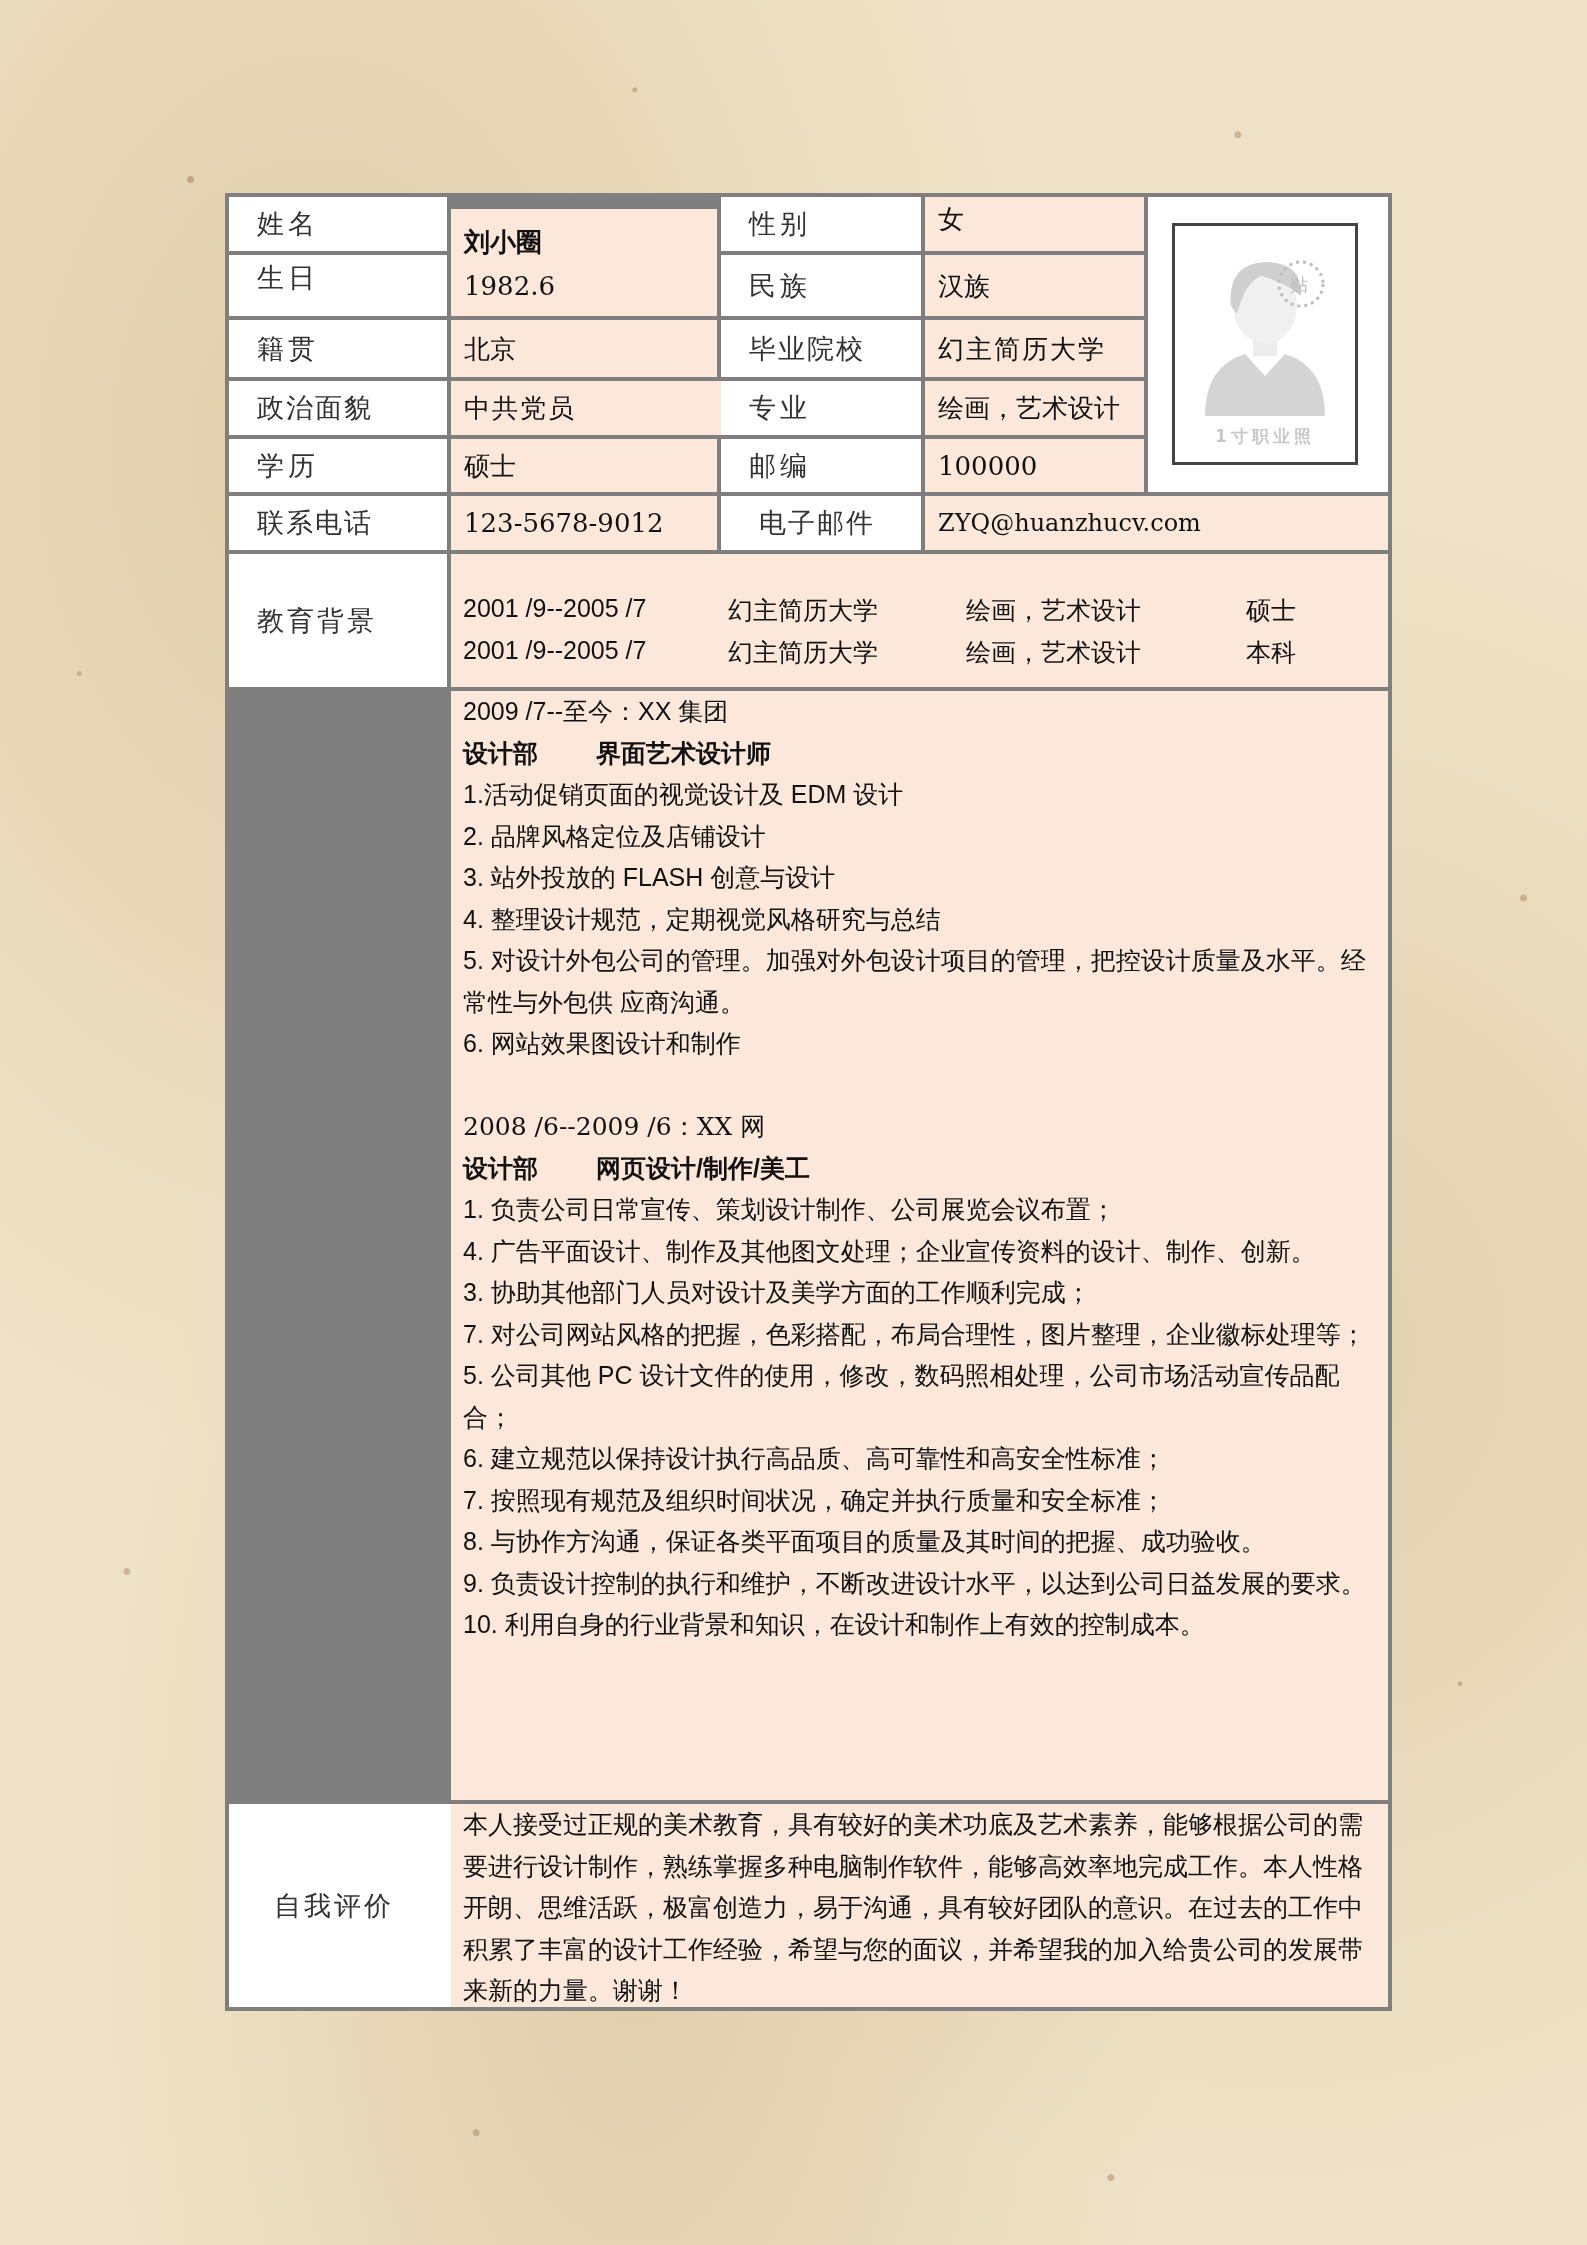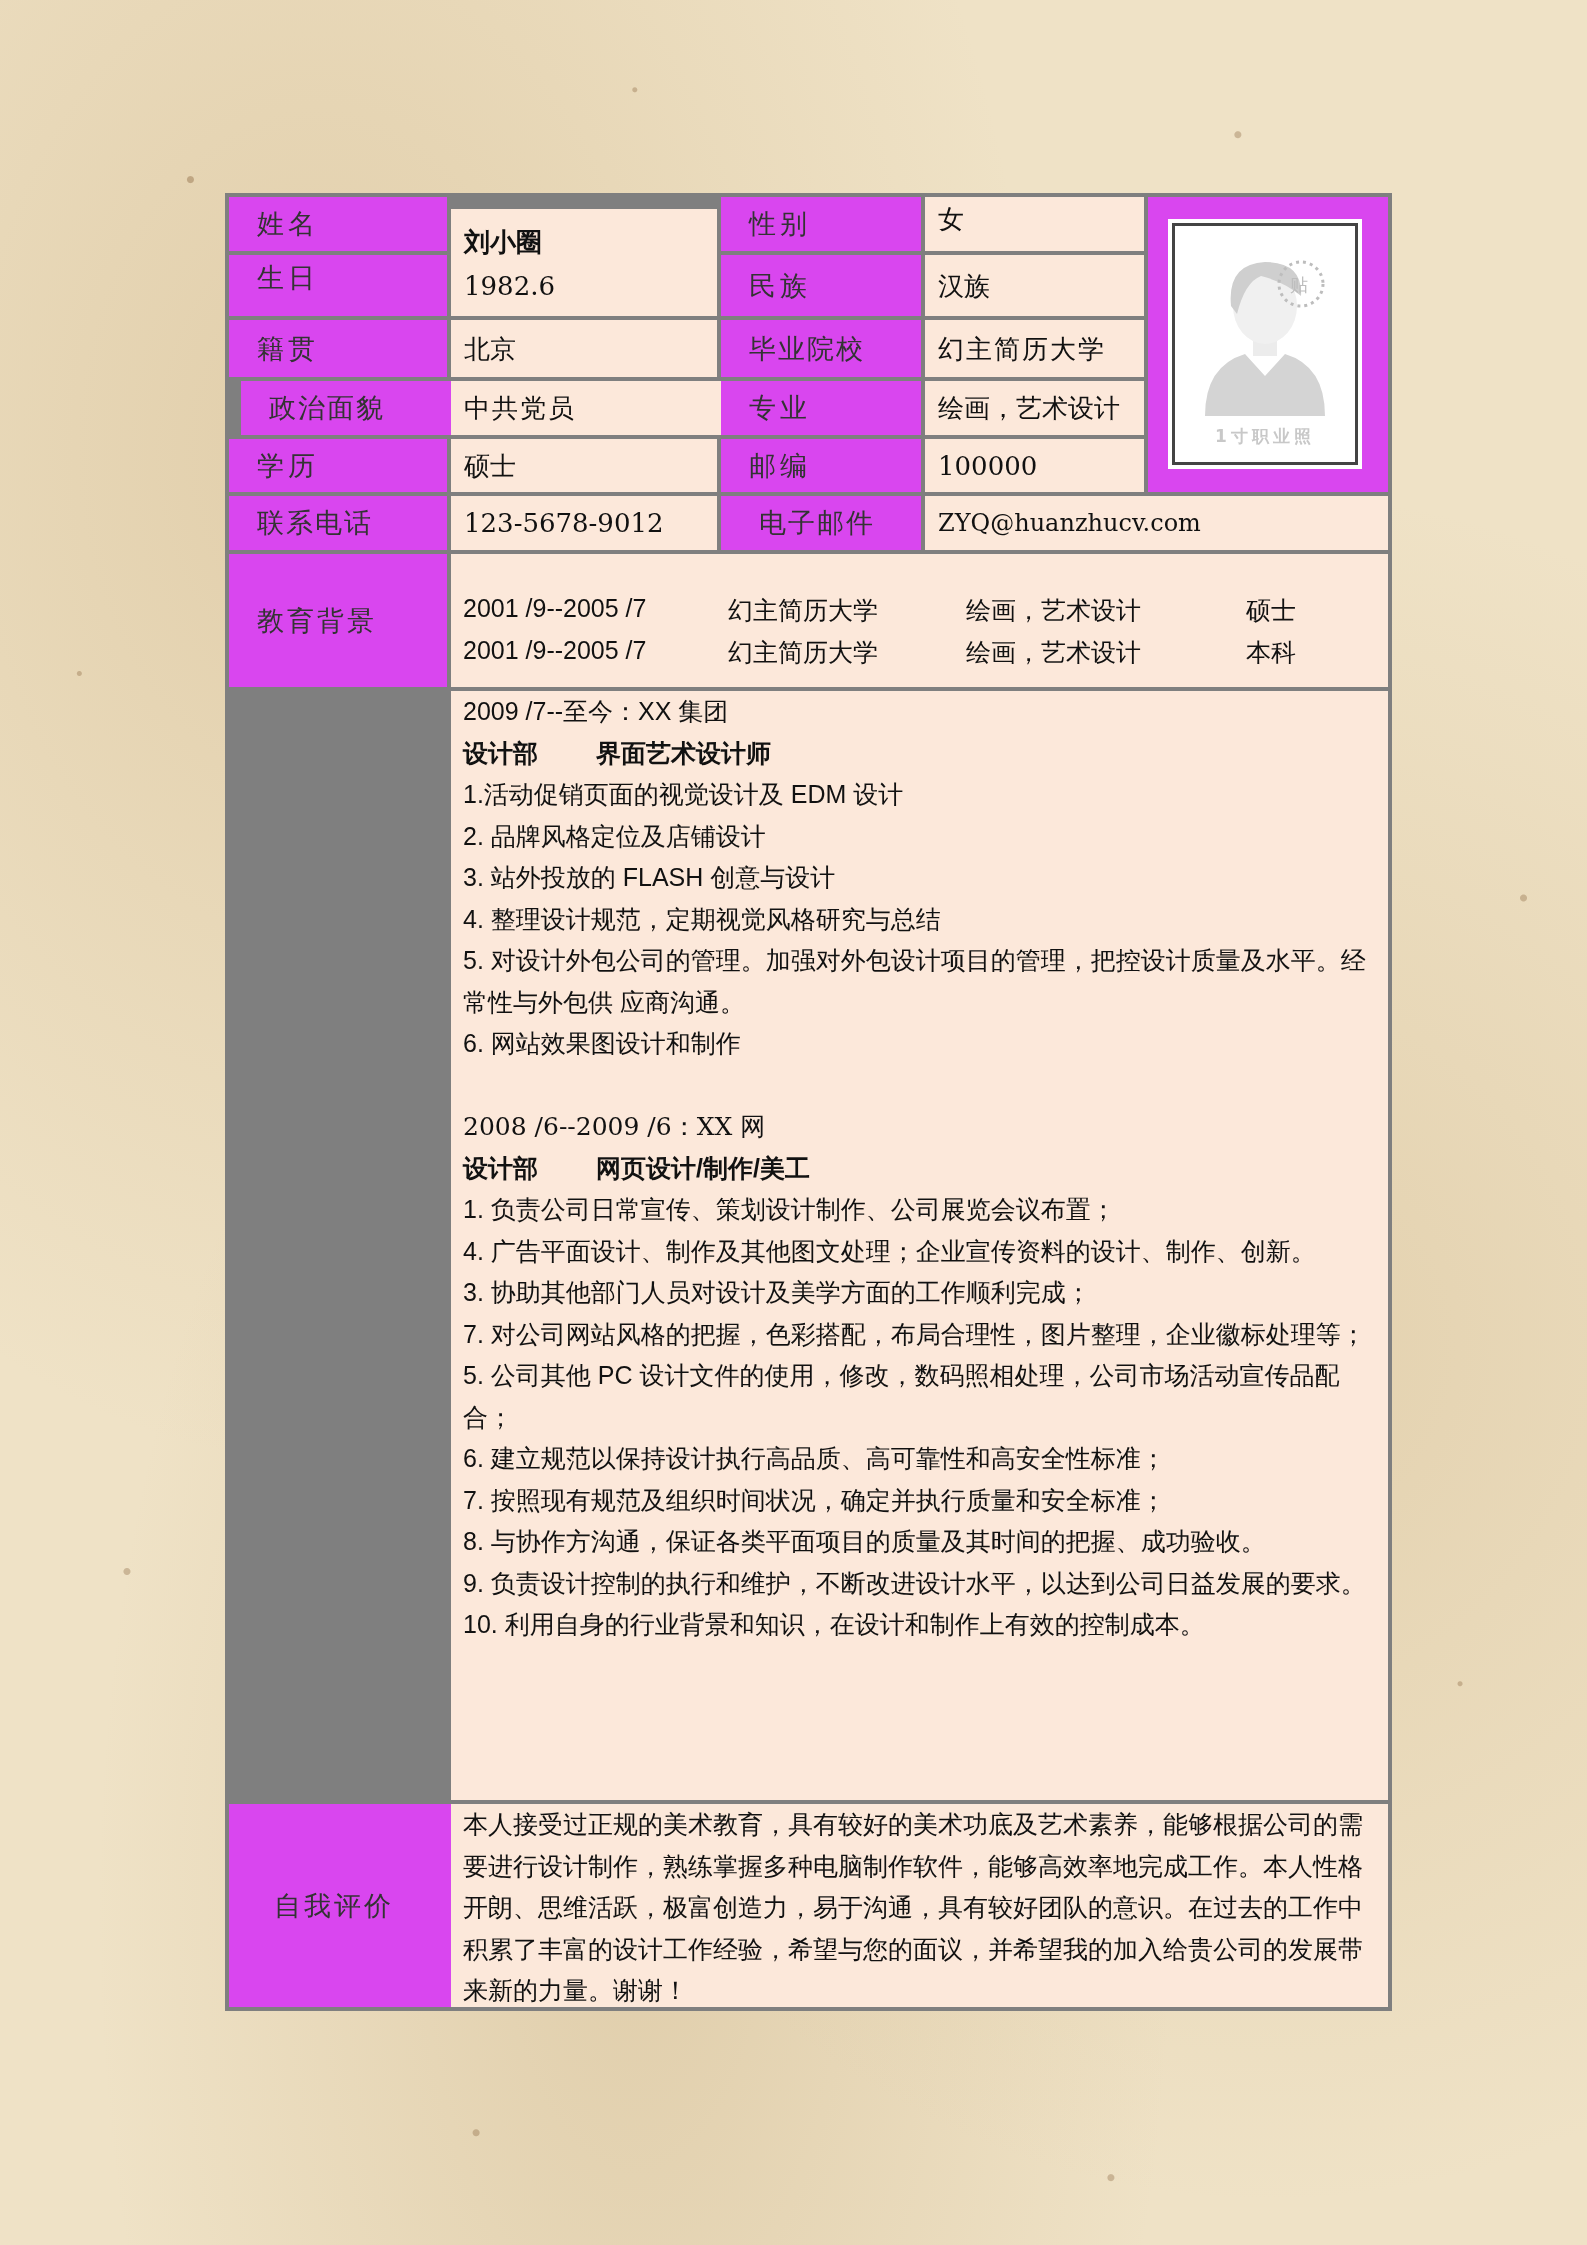--- a/index.html
+++ b/index.html
@@ -18,21 +18,21 @@
       radial-gradient(circle at 70% 97%, rgba(120,80,40,0.3) 0 3px, transparent 4px),
       radial-gradient(ellipse at 20% 20%, rgba(200,170,120,0.35), transparent 40%),
       radial-gradient(ellipse at 80% 60%, rgba(200,170,120,0.3), transparent 45%),
       radial-gradient(ellipse at 40% 85%, rgba(190,160,110,0.3), transparent 40%);
     font-family: "DejaVu Serif", serif;
     color:#1a1a1a;
   }
   .sheet { position:absolute; left:225px; top:193px; width:1167px; height:1818px;
     border:4px solid #7f7f7f; box-sizing:border-box; background:#7f7f7f; }
   .cell { position:absolute; box-sizing:border-box; }
-  .lbl { background:#d946ef; color:#333; font-size:27px; letter-spacing:4px; }
+  .lbl { background:#ffffff; color:#333; font-size:27px; letter-spacing:4px; }
   .val { background:#fce8da; color:#111; font-size:26px; }
   .row-text { position:absolute; top:50%; transform:translateY(-50%); white-space:nowrap; }
   .spread { display:flex; justify-content:space-between; width:112px; }
   .edu-row { position:absolute; font-family:"Liberation Sans", sans-serif; font-size:25px; white-space:nowrap; }
   .edu-row span { position:absolute; top:0; }
   .para { position:absolute; left:12px; right:12px; font-family:"Liberation Sans", sans-serif; font-size:25px; line-height:41.5px; color:#111; }
   .para div { white-space:normal; }
   .bold { font-weight:bold; }
   .photo-frame { position:absolute; left:24px; top:26px; width:186px; height:242px; background:#fff;
      border:3px solid #444; box-sizing:border-box; box-shadow:0 0 0 4px #fff; }
@@ -80,21 +80,21 @@
   <div class="cell val" style="left:222px;top:123px;width:266px;height:57px;">
     <div class="row-text" style="left:13px;">北京</div>
   </div>
   <div class="cell lbl" style="left:492px;top:123px;width:200px;height:57px;">
     <div class="row-text" style="left:28px;letter-spacing:2px;">毕业院校</div>
   </div>
   <div class="cell val" style="left:696px;top:123px;width:219px;height:57px;">
     <div class="row-text" style="left:13px;letter-spacing:2px;">幻主简历大学</div>
   </div>
 
-  <div class="cell lbl" style="left:12px;top:184px;width:218px;height:54px;">
+  <div class="cell lbl" style="left:0;top:184px;width:218px;height:54px;">
     <div class="row-text" style="left:28px;letter-spacing:2px;">政治面貌</div>
   </div>
   <div class="cell val" style="left:222px;top:184px;width:270px;height:54px;">
     <div class="row-text" style="left:13px;letter-spacing:2px;">中共党员</div>
   </div>
   <div class="cell lbl" style="left:492px;top:184px;width:200px;height:54px;">
     <div class="row-text" style="left:28px;">专业</div>
   </div>
   <div class="cell val" style="left:696px;top:184px;width:219px;height:54px;">
     <div class="row-text" style="left:13px;">绘画，艺术设计</div>

